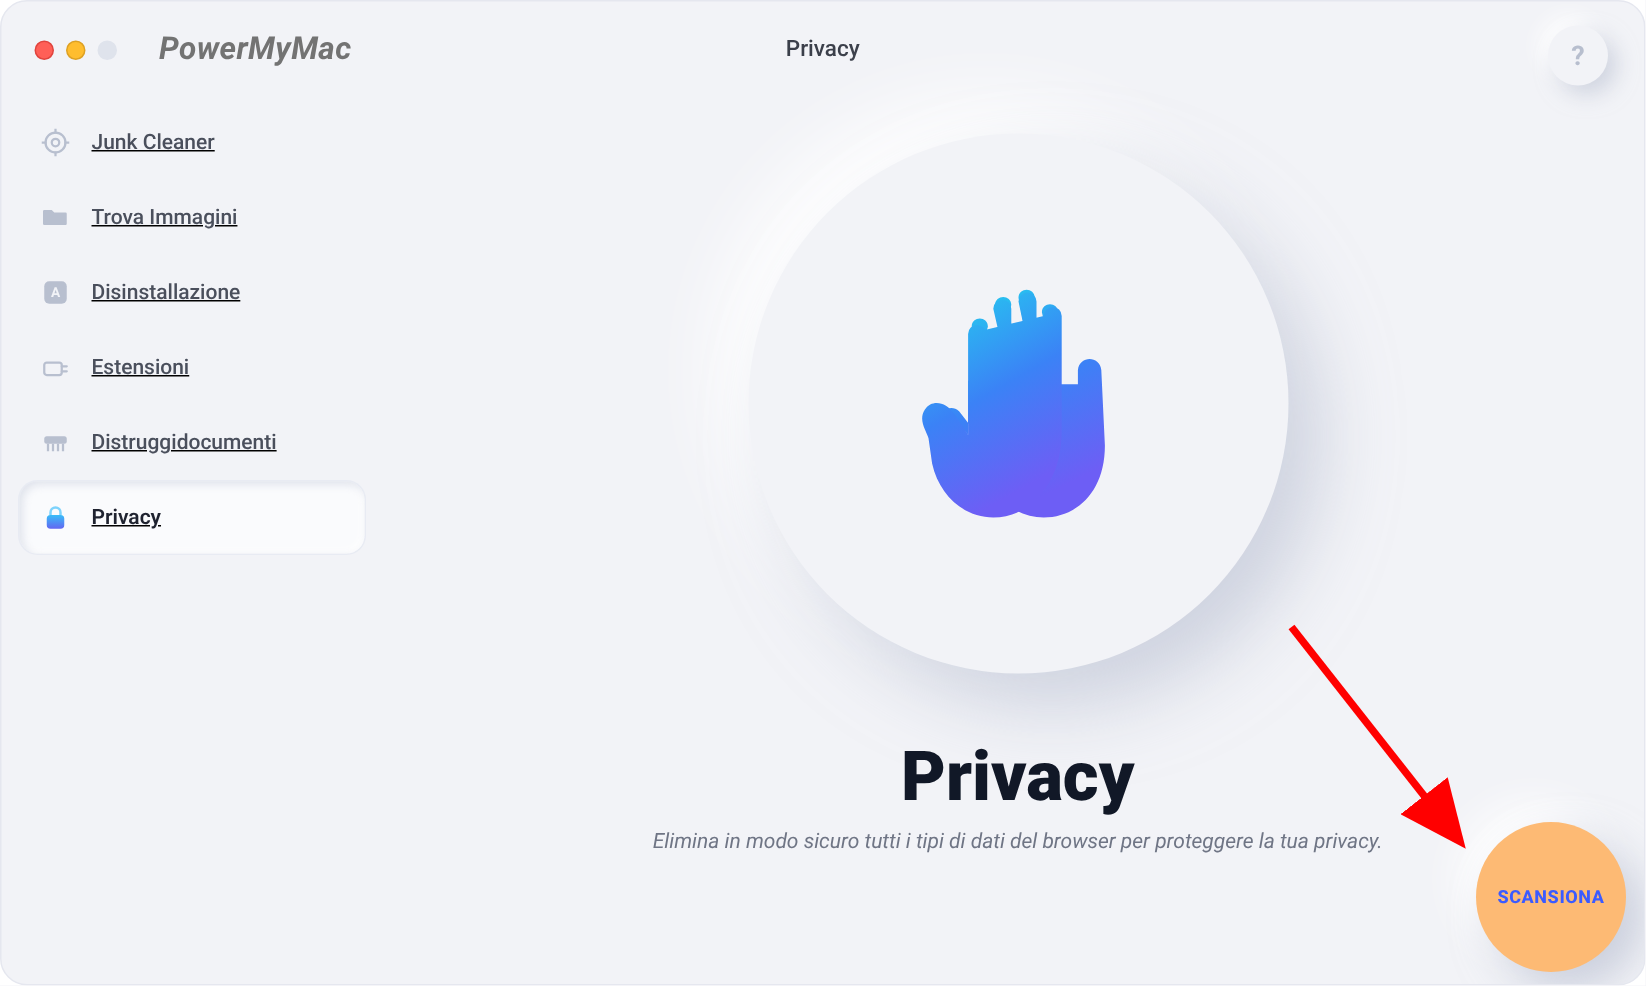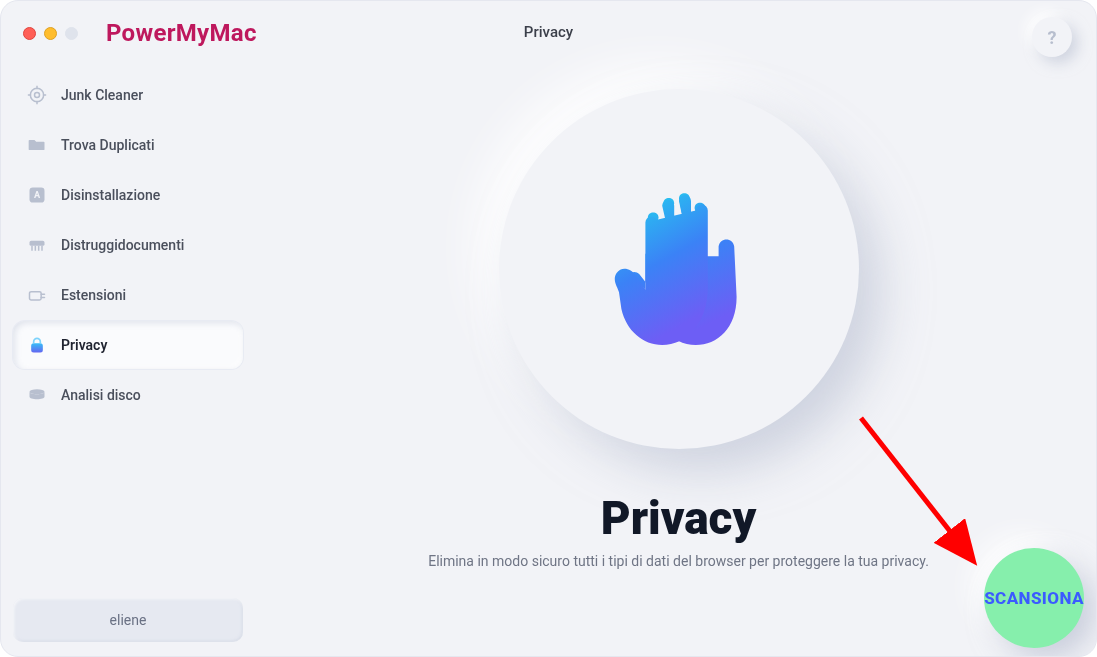--- a/index.html
+++ b/index.html
@@ -16,41 +16,42 @@
   .titlebar {
     position: absolute; top: 0; left: 0; right: 0; height: 64px;
     display: flex; align-items: center;
   }
   .traffic-lights { display: flex; gap: 8px; margin-left: 22px; }
   .tl { width: 13px; height: 13px; border-radius: 50%; }
   .tl.red { background: #ff5f57; border: 1px solid #e0443e; }
   .tl.yellow { background: #ffbd2e; border: 1px solid #dea123; }
   .tl.green { background: #dfe3ec; border: 1px solid #dfe3ec; }
   .app-title {
-    margin-left: 28px; font-size: 24px; font-weight: 700; color: #be185d;
+    margin-left: 28px; font-size: 21px; font-weight: 700; color: #737373;
     letter-spacing: 0.3px;
+    font-style: italic;
   }
   .page-title-top {
     position: absolute; left: 50%; transform: translateX(-50%);
     top: 22px; font-size: 15px; color: #3b3f4a; font-weight: 500;
   }
   .help-btn {
     position: absolute; right: 24px; top: 16px;
     width: 40px; height: 40px; border-radius: 50%;
     background: #f2f3f7;
     box-shadow: 6px 6px 14px rgba(180,188,206,0.55), -6px -6px 14px rgba(255,255,255,0.9);
     display: flex; align-items: center; justify-content: center;
     color: #b7bece; font-size: 18px; font-weight: 700;
     cursor: pointer;
   }
 
   
   .sidebar {
     position: absolute; left: 12px; top: 70px; bottom: 14px; width: 230px;
-    display: flex; flex-direction: column;
+    display: flex; flex-direction: column; text-decoration: underline;
   }
   .side-list { flex: 1; display: flex; flex-direction: column; gap: 2px; }
   .side-item {
     display: flex; align-items: center; gap: 14px;
     padding: 14px 14px; border-radius: 12px; cursor: pointer;
     color: #4a4f5c; font-size: 14px; font-weight: 500;
   }
   .side-item .icon-slot { width: 20px; height: 20px; display: flex; align-items: center; justify-content: center; }
   .side-item.active {
     background: #fafbfd;
@@ -81,29 +82,30 @@
   .hero-circle svg { width: 150px; height: 180px; }
 
   .main-title {
     margin-top: 42px;
     font-size: 46px; font-weight: 900; color: #111827;
   }
   .main-sub {
     margin-top: 8px;
     font-size: 14px; color: #6f7585;
     text-align: center;
+    font-style: italic;
   }
 
   .scan-btn {
     position: absolute; right: 12px; bottom: 8px;
     width: 100px; height: 100px; border-radius: 50%;
-    background: #86efac;
+    background: #fdba74;
     box-shadow: 12px 12px 28px rgba(176,184,204,0.6), -12px -12px 28px rgba(255,255,255,0.95);
     display: flex; align-items: center; justify-content: center;
-    color: #3b5bff; font-size: 17px; font-weight: 800; letter-spacing: 0.4px;
+    color: #3b5bff; font-size: 12px; font-weight: 800; letter-spacing: 0.4px;
     cursor: pointer;
   }
 
   
   .arrow-annot {
     position: absolute; left: 855px; top: 412px; width: 145px; height: 175px;
     pointer-events: none;
   }
 
   
@@ -144,90 +146,78 @@
         </span>
         <span>Junk Cleaner</span>
       </div>
 
       <div class="side-item">
         <span class="icon-slot">
           <svg viewBox="0 0 24 24" width="20" height="20">
               <path class="gicon-fill" d="M3 6h6l2 2h9a1 1 0 0 1 1 1v8a1 1 0 0 1-1 1H3a1 1 0 0 1-1-1V7a1 1 0 0 1 1-1z" fill="#c3c9d7"></path>
             </svg>
         </span>
-        <span>Trova Duplicati</span>
+        <span>Trova Immagini</span>
       </div>
 
       <div class="side-item">
         <span class="icon-slot">
           <svg viewBox="0 0 24 24" width="20" height="20">
               <rect class="gicon-fill" x="3" y="3" width="18" height="18" rx="4" fill="#c3c9d7"></rect>
               <text x="12" y="16" text-anchor="middle" font-size="11" fill="#f2f3f7" font-weight="700">A</text>
             </svg>
         </span>
         <span>Disinstallazione</span>
       </div>
 
 
+
+      <div class="side-item">
+        <span class="icon-slot">
+          <svg viewBox="0 0 24 24" width="20" height="20">
+              <rect class="gicon" x="3" y="8" width="14" height="10" rx="2"></rect>
+              <path class="gicon" d="M17 11h4M17 15h4" stroke-linecap="round"></path>
+            </svg>
+        </span>
+        <span>Estensioni</span>
+      </div>
 
       <div class="side-item">
         <span class="icon-slot">
           <svg viewBox="0 0 24 24" width="20" height="20">
               <rect class="gicon-fill" x="3" y="7" width="18" height="6" rx="2" fill="#c3c9d7"></rect>
               <line class="gicon" x1="6" y1="13" x2="6" y2="19"></line>
               <line class="gicon" x1="10" y1="13" x2="10" y2="19"></line>
               <line class="gicon" x1="14" y1="13" x2="14" y2="19"></line>
               <line class="gicon" x1="18" y1="13" x2="18" y2="19"></line>
             </svg>
         </span>
         <span>Distruggidocumenti</span>
-      </div>
-
-      <div class="side-item">
-        <span class="icon-slot">
-          <svg viewBox="0 0 24 24" width="20" height="20">
-              <rect class="gicon" x="3" y="8" width="14" height="10" rx="2"></rect>
-              <path class="gicon" d="M17 11h4M17 15h4" stroke-linecap="round"></path>
-            </svg>
-        </span>
-        <span>Estensioni</span>
       </div>
 
       <div class="side-item active">
         <span class="icon-slot">
           <svg viewBox="0 0 24 24" width="20" height="20">
             <defs>
                 <linearGradient id="lg1" x1="0" y1="0" x2="0" y2="1">
                   <stop offset="0%" stop-color="#38bdf8"></stop>
                   <stop offset="100%" stop-color="#6366f1"></stop>
                 </linearGradient>
               </defs>
             <rect x="5" y="10" width="14" height="11" rx="3" fill="url(#lg1)"></rect>
             <path d="M8 10V8a4 4 0 0 1 8 0v2" stroke="#7dd3fc" stroke-width="2" fill="none"></path>
           </svg>
         </span>
         <span>Privacy</span>
       </div>
 
 
-      <div class="side-item">
-        <span class="icon-slot">
-          <svg viewBox="0 0 24 24" width="20" height="20">
-              <ellipse class="gicon-fill" cx="12" cy="8" rx="9" ry="3" fill="#c3c9d7"></ellipse>
-              <path class="gicon-fill" d="M3 8v6c0 1.7 4 3 9 3s9-1.3 9-3V8c0 1.7-4 3-9 3S3 9.7 3 8z" fill="#c3c9d7"></path>
-            </svg>
-        </span>
-        <span>Analisi disco</span>
-      </div>
-
-    </div>
-
-    <div class="user-pill">
-      <span>eliene</span>
-    </div>
+
+    </div>
+
   </div>
 
   <div class="main">
     <div class="hero-circle">
       <span>
         <svg viewBox="0 0 120 150">
           <defs>
             <linearGradient id="handGrad" x1="0" y1="0" x2="0.35" y2="1">
               <stop offset="0%" stop-color="#22d3ee"></stop>
               <stop offset="55%" stop-color="#3b82f6"></stop>

